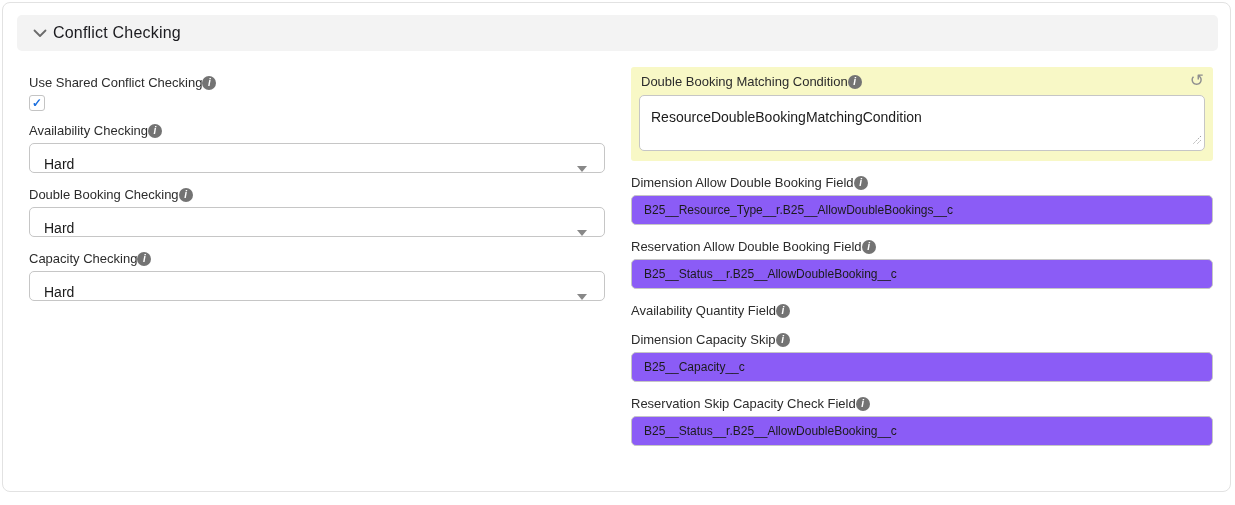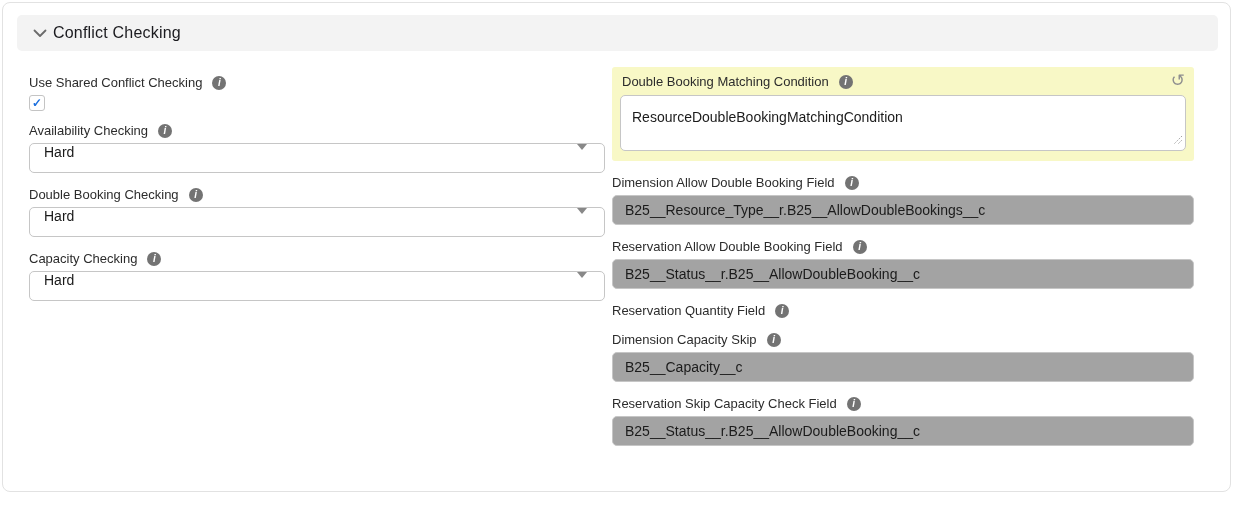--- a/index.html
+++ b/index.html
@@ -28,24 +28,24 @@
     box-sizing: border-box;
     cursor: pointer;
   }
   .chevron { display: inline-flex; align-items: center; }
   .section-title {
     font-size: 16px; font-weight: 500;
     color: #1a1a1e; letter-spacing: .2px;
   }
   .col { position: absolute; }
   .col-left  { left: 26px;  top: 72px; width: 576px; }
-  .col-right { left: 609px; top: 64px; width: 582px; }
+  .col-right { left: 628px; top: 64px; width: 582px; }
 
   .field-label {
-    display: flex; align-items: center; gap: 10px;
+    display: flex; align-items: center; gap: 0;
     font-size: 13px; color: #2c2c2c;
     height: 15px; line-height: 15px;
     margin-bottom: 5px;
   }
   .info-icon {
     width: 14px; height: 14px; border-radius: 50%;
     background: #737373; color: #ffffff;
     font-size: 10px; font-weight: bold; font-style: italic;
     display: inline-flex; align-items: center; justify-content: center;
     cursor: pointer; flex: 0 0 auto;
@@ -60,21 +60,21 @@
   .checkmark {
     color: #1b6fde; font-size: 12px; font-weight: bold;
     line-height: 1; margin-top: -1px;
   }
   .select-group { margin-top: 14px; }
   .field + .select-group { margin-top: 12px; }
   .select {
     height: 30px;
     border: 1px solid #c6c6c6; border-radius: 5px;
     background: #ffffff;
-    display: flex; align-items: flex-start; justify-content: space-between;
+    display: flex; align-items: flex-end; justify-content: space-between;
     padding: 0 17px 0 14px;
     box-sizing: border-box; cursor: pointer;
     font-size: 14px; color: #191919;
   }
   .select-arrow {
     width: 0; height: 0;
     border-left: 5px solid transparent;
     border-right: 5px solid transparent;
     border-top: 6px solid #888888;
   }
@@ -103,22 +103,22 @@
     outline: none;
   }
   .resize-handle { position: absolute; right: 11px; bottom: 13px; pointer-events: none; }
   .input-group { margin-top: 14px; }
   .highlight-block + .input-group { }
   .text-input {
     display: block; width: 100%; height: 30px;
     box-sizing: border-box;
     border: 1px solid #c6c6c6; border-radius: 5px;
     padding: 0 12px;
-    font-size: 14px; color: #1b1b1b;
-    font-family: inherit; background: #a3a3a3;
+    font-size: 12px; color: #1b1b1b;
+    font-family: inherit; background: #8b5cf6;
     outline: none;
   }
 </style>
 </head>
 <body>
 
 <div class="panel">
 
   <div class="section-header">
     <span class="chevron">
@@ -203,21 +203,21 @@
     <div class="input-group">
       <div class="field-label">
         <span>Reservation Allow Double Booking Field</span>
         <span class="info-icon">i</span>
       </div>
       <input class="text-input" type="text" spellcheck="false" value="B25__Status__r.B25__AllowDoubleBooking__c" style="">
     </div>
 
     <div class="input-group">
       <div class="field-label">
-        <span>Reservation Quantity Field</span>
+        <span>Availability Quantity Field</span>
         <span class="info-icon">i</span>
       </div>
     </div>
 
     <div class="input-group">
       <div class="field-label">
         <span>Dimension Capacity Skip</span>
         <span class="info-icon">i</span>
       </div>
       <input class="text-input" type="text" spellcheck="false" value="B25__Capacity__c" style="">

